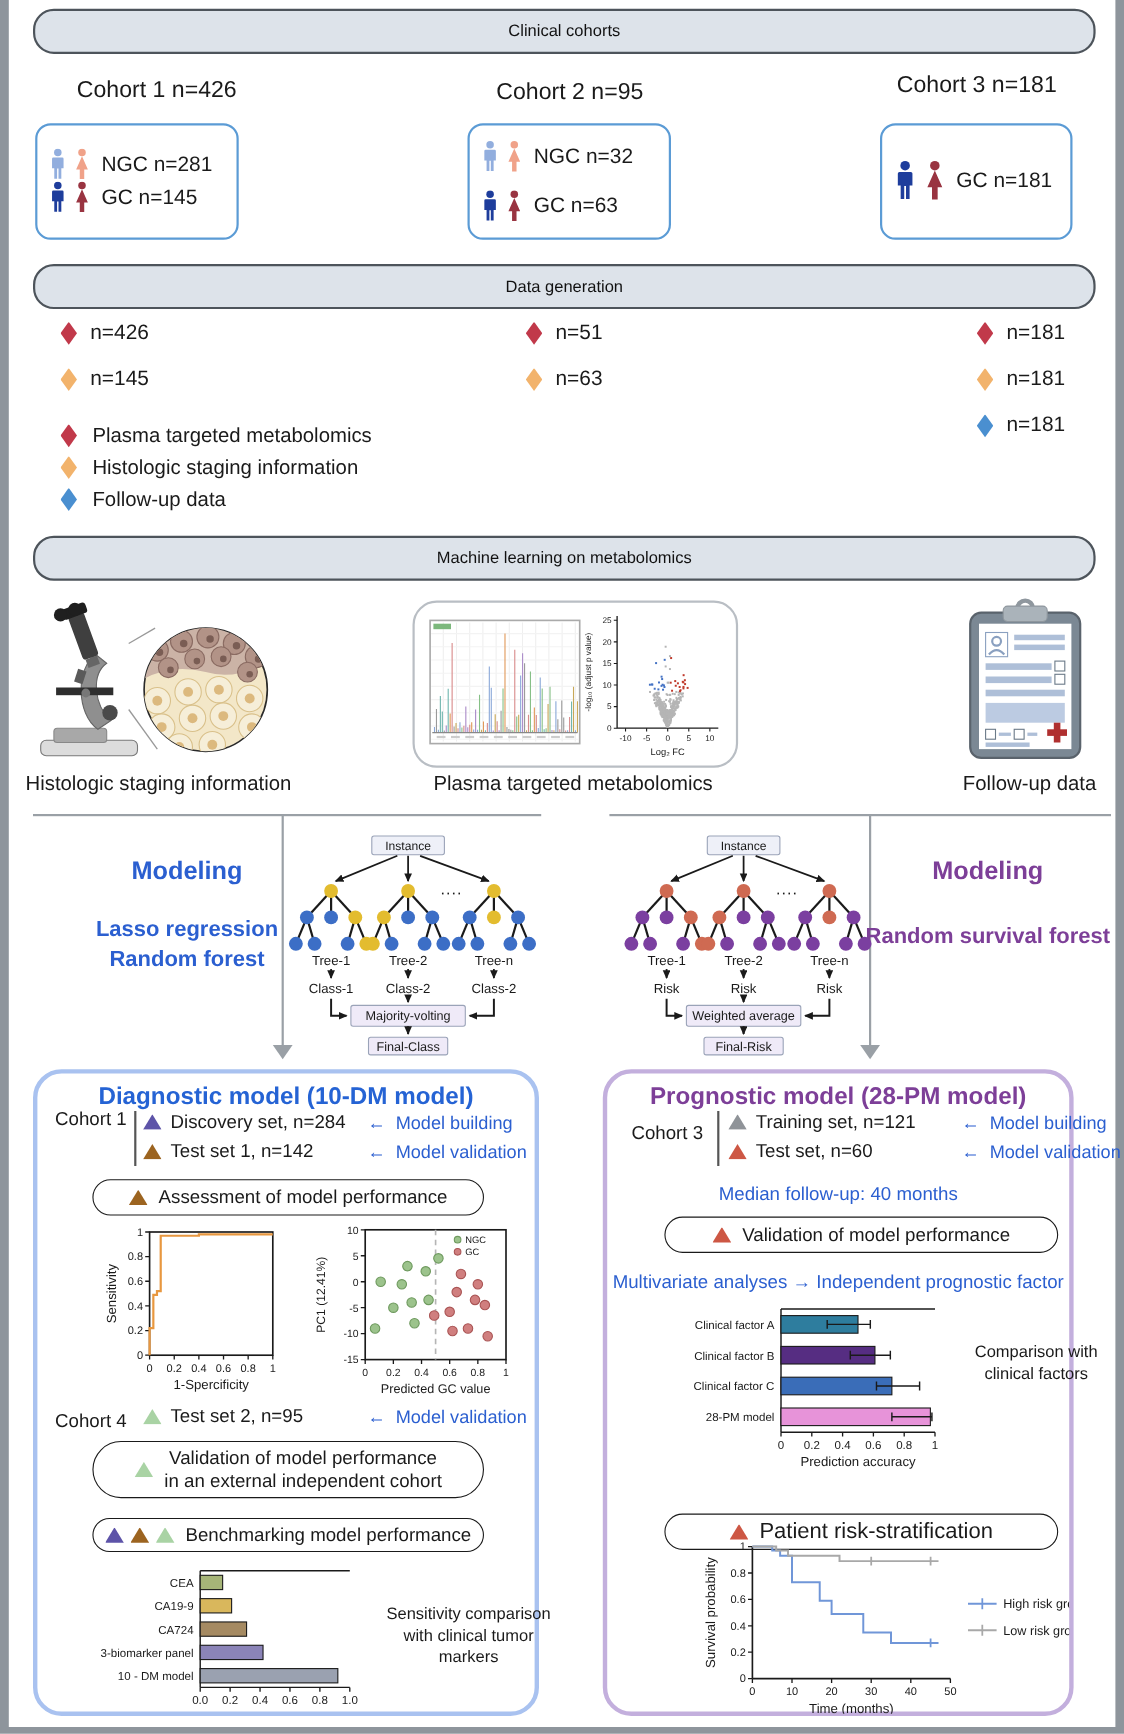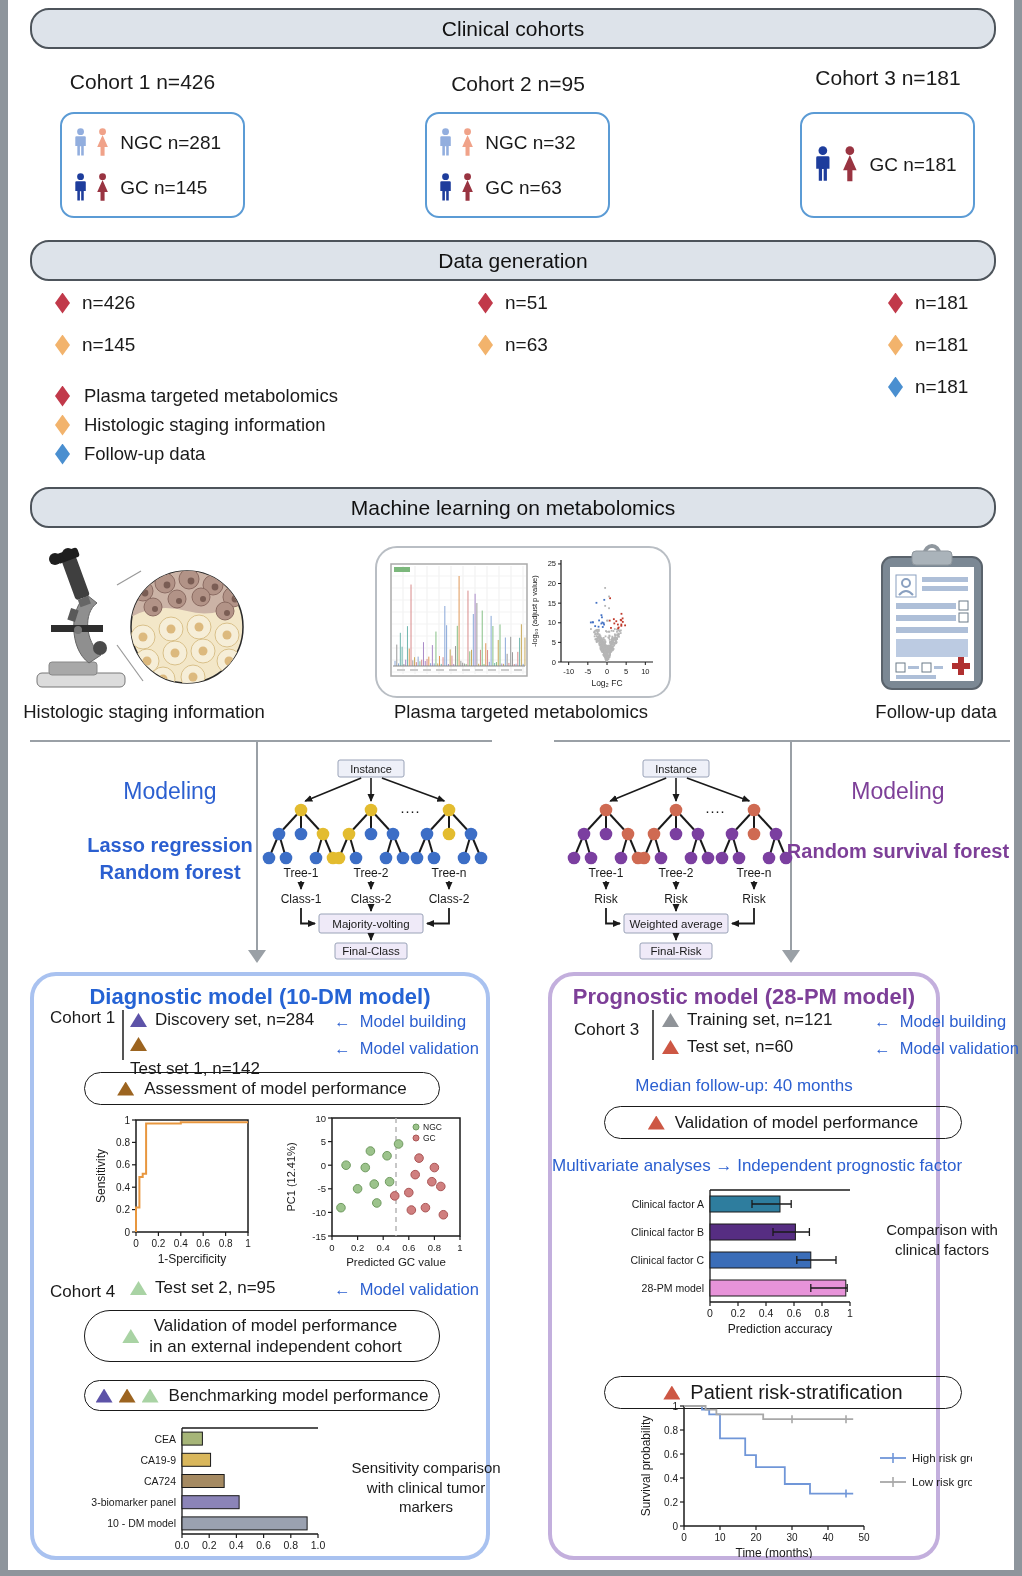--- a/index.html
+++ b/index.html
@@ -1,36 +1,36 @@
 <!DOCTYPE html>
 <html><head>
 <meta charset="utf-8">
 <style>
   html,body{margin:0;padding:0;}
   body{background:#8e959c;font-family:"Liberation Sans",sans-serif;color:#1a1a1a;}
   .frame{position:relative;width:1022px;height:1576px;background:#8e959c;overflow:hidden;}
   .page{position:absolute;left:8px;top:0;width:1006px;height:1570px;background:#ffffff;}
   .abs{position:absolute;}
-  .pill-header{border:2px solid #4d545b;border-radius:19px;display:flex;align-items:center;justify-content:center;font-size:21px;color:#111;}
+  .pill-header{border:2px solid #4d545b;border-radius:19px;display:flex;align-items:center;justify-content:center;font-size:15px;color:#111;}
   .cohort-title{font-size:21px;text-align:center;}
   .cohort-card{border:2px solid #5b9bd5;border-radius:14px;display:flex;flex-direction:column;justify-content:space-around;padding:6px 10px;box-sizing:border-box;}
   .cohort-card.big{justify-content:center;}
   .c-row{display:flex;align-items:center;gap:5px;}
   .c-label{font-size:19px;margin-left:4px;white-space:nowrap;}
   .dg-col{display:flex;flex-direction:column;gap:20px;}
   .dg-item2{display:flex;align-items:center;gap:12px;font-size:19px;}
   .dg-legend{display:flex;flex-direction:column;gap:7px;}
   .dg-legend .dg-item2{font-size:18.5px;gap:14px;}
   .dia{width:15px;height:21px;clip-path:polygon(50% 0,100% 50%,50% 100%,0 50%);display:inline-block;flex:none;}
   .mid-illu-box{border:2px solid #b9bec4;border-radius:22px;background:#fff;}
   .illu-label{font-size:18.5px;text-align:center;white-space:nowrap;}
   .hline{height:2px;background:#9aa0a6;}
   .vline{width:2px;background:#9aa0a6;}
   .arrowhead{width:0;height:0;border-left:9px solid transparent;border-right:9px solid transparent;border-top:13px solid #9aa0a6;}
-  .modeling-title{font-size:23px;text-align:center;}
+  .modeling-title{font-size:23px;text-align:center;font-weight:bold;}
   .methods{font-size:20px;font-weight:bold;text-align:center;line-height:1.35;}
   .model-box{background:#fff;border-radius:26px;border:4px solid;box-sizing:border-box;}
   .mb-title{font-size:22px;font-weight:bold;text-align:center;width:100%;}
   .row-text{font-size:17px;white-space:nowrap;}
   .note{font-size:16.5px;white-space:nowrap;}
   .tri{width:19px;height:16px;clip-path:polygon(50% 0,100% 100%,0 100%);display:inline-block;flex:none;}
   .tri.sm{width:17px;height:14px;}
   .vdivider{width:2px;background:#555;}
   .rbox{border:1.6px solid #1a1a1a;display:flex;align-items:center;justify-content:center;gap:10px;font-size:17px;box-sizing:border-box;}
   .two-line{text-align:center;line-height:1.25;}
@@ -44,21 +44,21 @@
 <div class="page">
 
   <div class="abs pill-header" style="left: 22px; top: 8px; width: 962px; height: 37px; background-color: rgb(221, 227, 234);">
         <span>Clinical cohorts</span>
       </div>
 
   <div class="abs cohort-title" style="left:22px;top:70px;width:225px;">Cohort 1 n=426</div>
   <div class="abs cohort-title" style="left:400px;top:72px;width:220px;">Cohort 2 n=95</div>
   <div class="abs cohort-title" style="left:780px;top:66px;width:200px;">Cohort 3 n=181</div>
 
-  <div class="abs cohort-card" style="left:52px;top:112px;width:185px;height:106px;">
+  <div class="abs cohort-card" style="left:24px;top:112px;width:185px;height:106px;justify-content:center;">
         <div class="c-row">
           <svg viewBox="0 0 16 28" width="17.1" height="30">
             <circle cx="8" cy="3.4" r="3.2" fill="#92aede"></circle>
             <path d="M4.2 7.6 h7.6 q1.1 0 1.1 1.1 v8 h-1.9 v9 h-2.4 v-8.7 h-1.2 v8.7 h-2.4 v-9 h-1.9 v-8 q0 -1.1 1.1 -1.1 z" fill="#92aede"></path>
           </svg>
           <svg viewBox="0 0 16 28" width="17.1" height="30">
             <circle cx="8" cy="3.4" r="3.2" fill="#f0a289"></circle>
             <path d="M8 6.6 L13 17.8 H9.9 V26 H6.1 V17.8 H3 Z" fill="#f0a289"></path>
           </svg>
           <span class="c-label">NGC n=281</span>
@@ -1018,21 +1018,21 @@
 
     <div class="abs row-text" style="left:16px;top:32px;">Cohort 1</div>
     <div class="abs vdivider" style="left:88px;top:34px;height:50px;"></div>
 
     <div class="abs" style="left:96px;top:34px;display:flex;align-items:center;gap:8px;">
       <span class="tri sm" style="background-color: rgb(93, 83, 168);"></span>
       <span class="row-text">Discovery set, n=284</span>
     </div>
     <div class="abs note" style="left: 300px; top: 36px; color: rgb(43, 95, 208);"><span>←</span>&nbsp;&nbsp;<span>Model building</span></div>
 
-    <div class="abs" style="left:96px;top:61px;display:flex;align-items:flex-start;gap:8px;flex-direction:column;">
+    <div class="abs" style="left:96px;top:61px;display:flex;align-items:center;gap:8px;">
       <span class="tri sm" style="background-color: rgb(156, 100, 32);"></span>
       <span class="row-text">Test set 1, n=142</span>
     </div>
     <div class="abs note" style="left: 300px; top: 63px; color: rgb(43, 95, 208);"><span>←</span>&nbsp;&nbsp;<span>Model validation</span></div>
 
     <div class="abs rbox" style="left:50px;top:96px;width:356px;height:33px;border-radius:17px;">
       <span class="tri sm" style="background-color: rgb(156, 100, 32);"></span>
       <span>Assessment of model performance</span>
     </div>
 
@@ -1166,21 +1166,21 @@
           <text x="204.8" y="127" font-size="10.5" text-anchor="middle" fill="#1a1a1a">0.8</text>
           <line x1="232" y1="112" x2="232" y2="116" stroke="#1a1a1a" stroke-width="1.2"></line>
           <text x="232" y="127" font-size="10.5" text-anchor="middle" fill="#1a1a1a">1.0</text>
         </svg>
     <div class="abs side-note" style="left:316px;top:482px;width:152px;">
       <div>Sensitivity comparison</div>
       <div>with clinical tumor markers</div>
     </div>
   </div>
 
-  <div class="abs model-box" style="left: 540px; top: 972px; width: 392px; height: 588px; border-color: rgb(195, 175, 221);">
+  <div class="abs model-box" style="left: 540px; top: 972px; width: 428px; height: 588px; border-color: rgb(195, 175, 221);">
     <div class="abs mb-title" style="left: 0px; top: 8px; color: rgb(125, 63, 152);">Prognostic model (28-PM model)</div>
 
     <div class="abs row-text" style="left:22px;top:44px;">Cohort 3</div>
     <div class="abs vdivider" style="left:100px;top:34px;height:50px;"></div>
 
     <div class="abs" style="left:110px;top:34px;display:flex;align-items:center;gap:8px;">
       <span class="tri sm" style="background-color: rgb(143, 147, 152);"></span>
       <span class="row-text">Training set, n=121</span>
     </div>
     <div class="abs note" style="left: 322px; top: 36px; color: rgb(43, 95, 208);"><span>←</span>&nbsp;&nbsp;<span>Model building</span></div>

